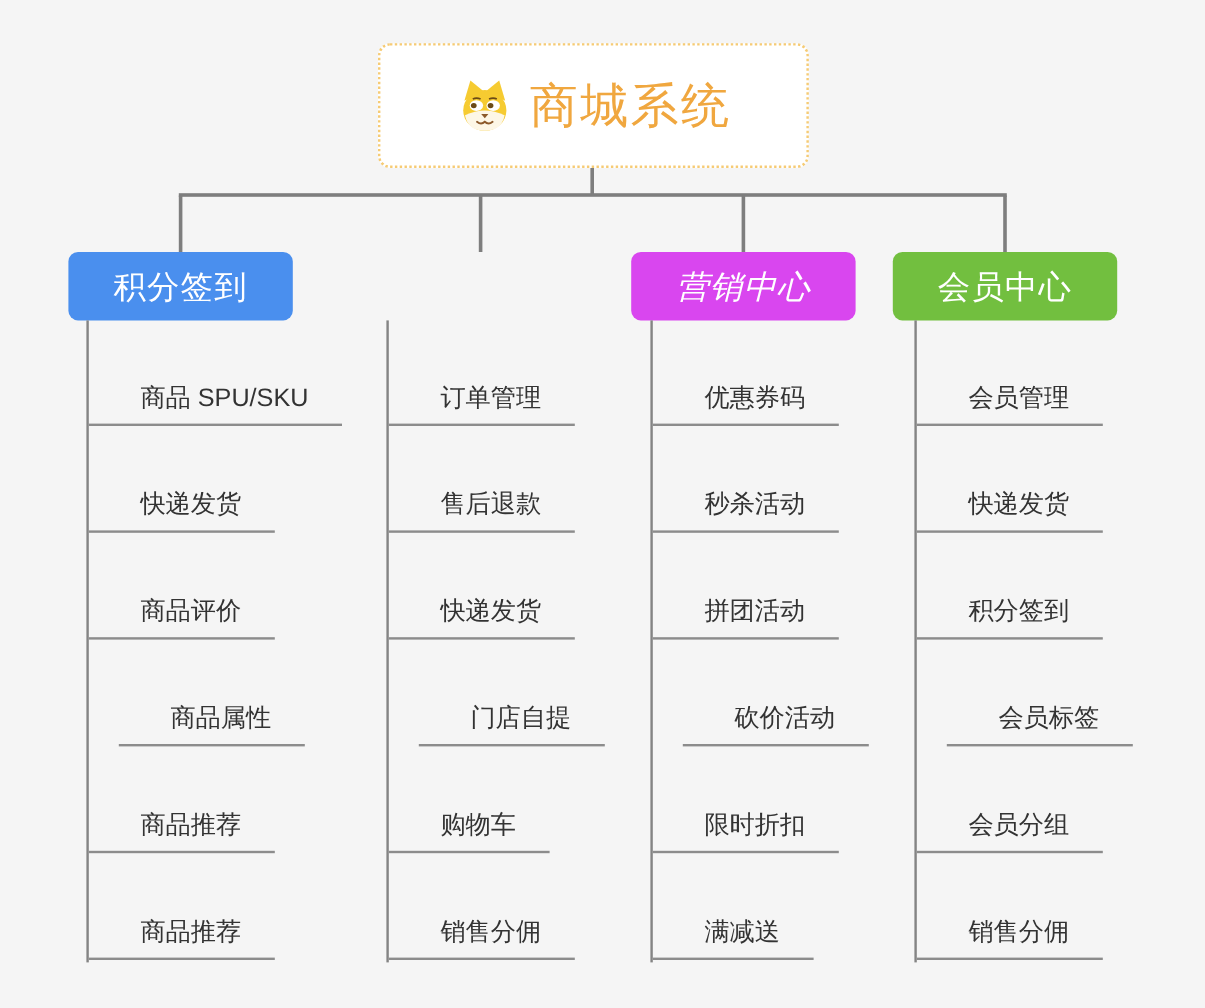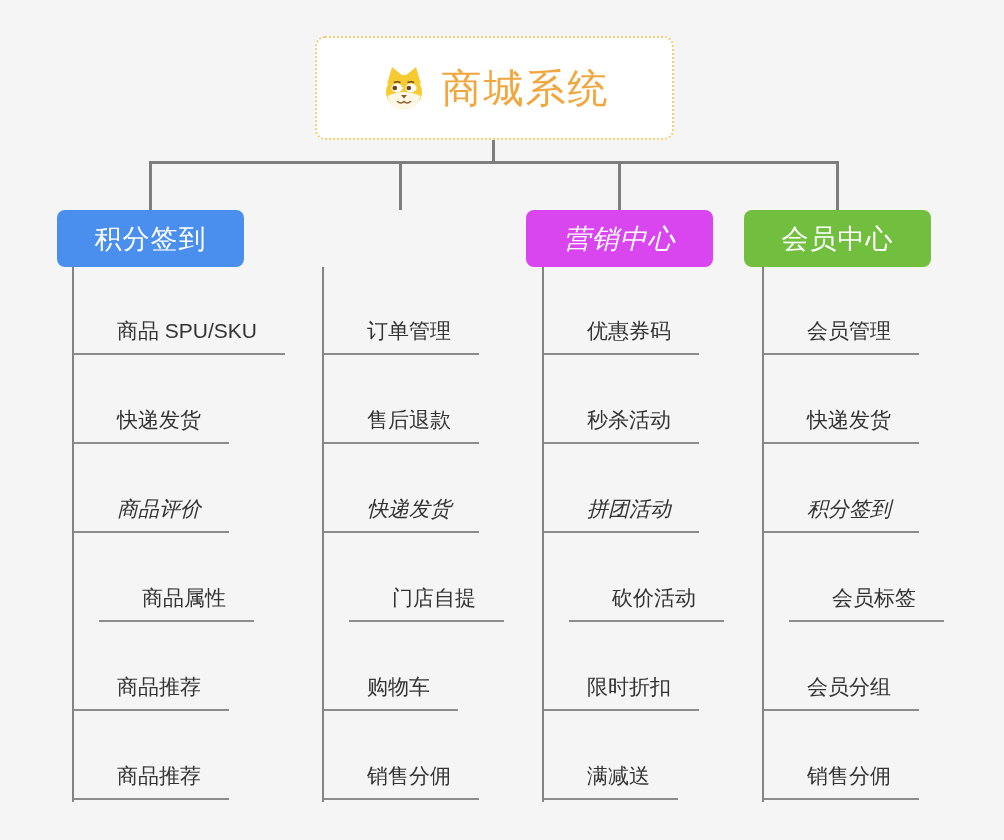--- a/index.html
+++ b/index.html
@@ -25,21 +25,21 @@
     letter-spacing:1px;}
   .bn-0{left:57px;} .bn-1{left:307px;} .bn-2{left:526px;} .bn-3{left:744px;}
 
   
   .col{position:absolute;top:267px;width:260px;}
   .col-0{left:72px;} .col-1{left:322px;} .col-2{left:542px;} .col-3{left:762px;}
   .trunk{position:absolute;left:0;top:0;width:2px;height:535px;background:#848484;}
   .leaf{position:absolute;left:2px;width:max-content;height:46px;box-sizing:border-box;
     padding:0 28px 8px 43px;border-bottom:2px solid #8c8c8c;display:flex;align-items:flex-end;
     font-size:21px;color:#333333;white-space:nowrap;cursor:default;}
-  .leaf-0{top:42px;} .leaf-1{top:131px;} .leaf-2{top:220px;font-style:italic;}
+  .leaf-0{top:42px;} .leaf-1{top:131px;} .leaf-2{top:220px;}
   .leaf-3{top:309px;margin-left:25px;} .leaf-4{top:398px;} .leaf-5{top:487px;}
 </style>
 </head>
 <body>
 
 <div class="canvas">
 
   <div class="line root-vline"></div>
   <div class="line top-hline"></div>
   <div class="line branch-vline bv-0"></div>

